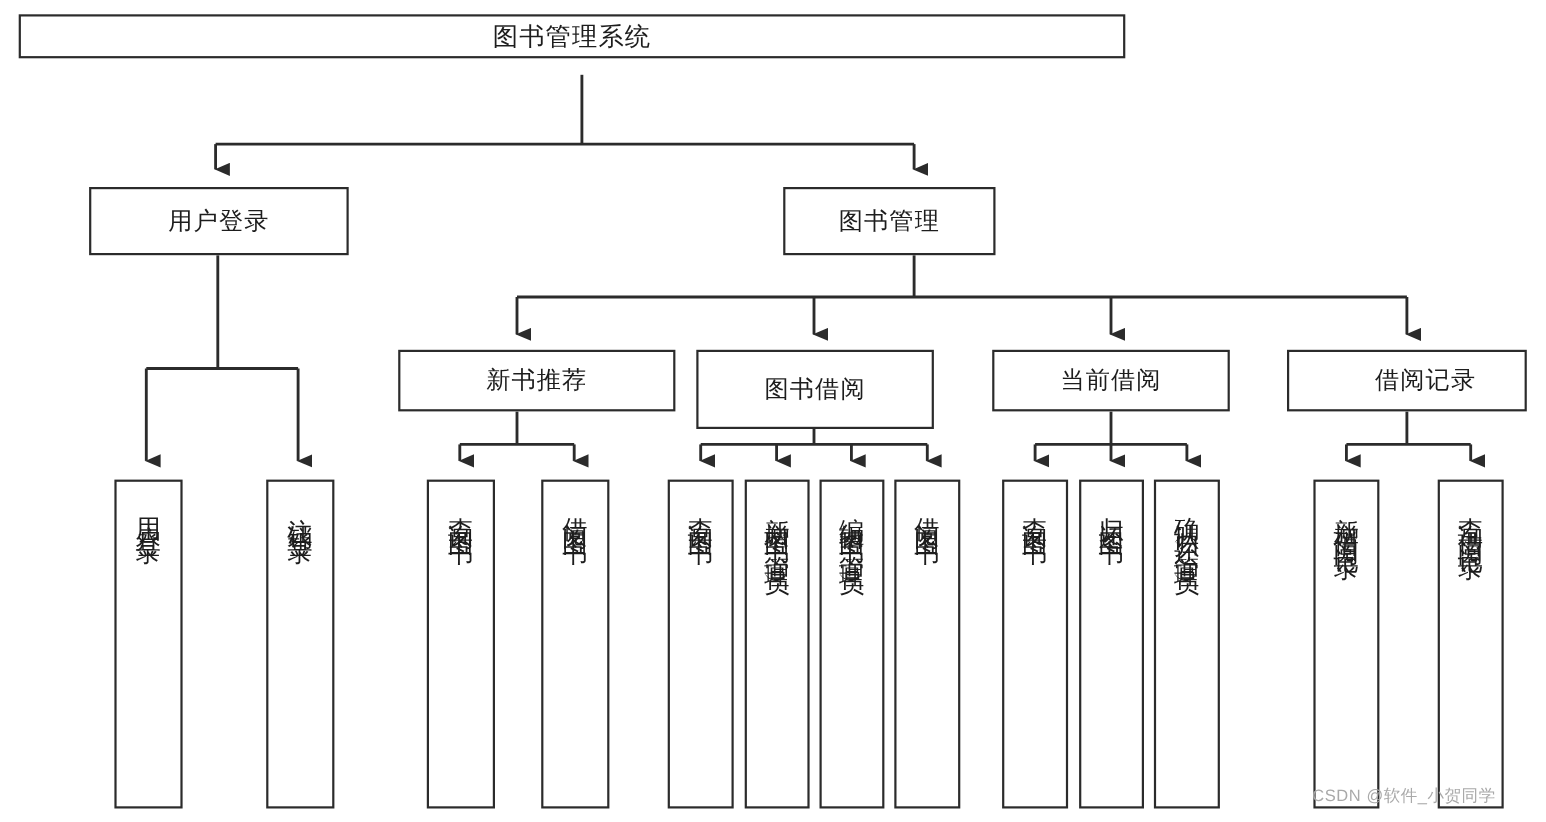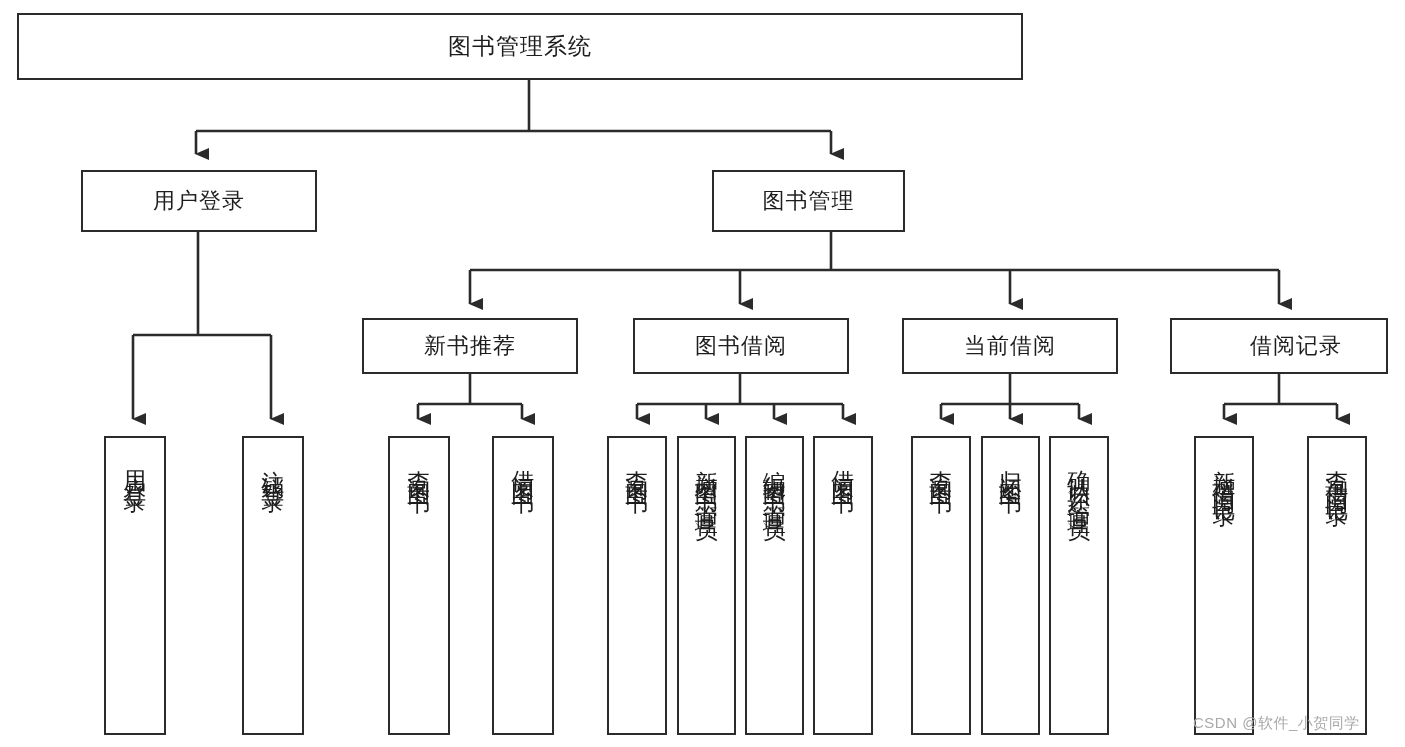--- a/index.html
+++ b/index.html
@@ -68,35 +68,35 @@
       <path d="M1010,404 L1010,419" marker-end="url(#arw)"></path>
       <path d="M1079,404 L1079,419" marker-end="url(#arw)"></path>
 
       <path d="M1279,374 L1279,404"></path>
       <path d="M1224,404 L1337,404"></path>
       <path d="M1224,404 L1224,419" marker-end="url(#arw)"></path>
       <path d="M1337,404 L1337,419" marker-end="url(#arw)"></path>
     </g>
   </svg>
 
-  <div class="node root horiz" style="left:17px;top:13px;width:1006px;height:67px;text-align:center;">
+  <div class="node root horiz" style="left:17px;top:13px;width:1006px;height:40px;text-align:center;">
     <span class="lbl">图书管理系统</span>
   </div>
 
   <div class="node horiz" style="left:81px;top:170px;width:236px;height:62px;">
     <span class="lbl">用户登录</span>
   </div>
   <div class="node horiz" style="left:712px;top:170px;width:193px;height:62px;">
     <span class="lbl">图书管理</span>
   </div>
 
-  <div class="node horiz" style="left:362px;top:318px;width:216px;height:56px;">
+  <div class="node horiz" style="left:362px;top:318px;width:252px;height:56px;">
     <span class="lbl">新书推荐</span>
   </div>
-  <div class="node horiz" style="left:633px;top:318px;width:216px;height:56px;">
+  <div class="node horiz" style="left:633px;top:318px;width:216px;height:72px;">
     <span class="lbl">图书借阅</span>
   </div>
   <div class="node horiz" style="left:902px;top:318px;width:216px;height:56px;">
     <span class="lbl">当前借阅</span>
   </div>
   <div class="node horiz" style="left:1170px;top:318px;width:218px;height:56px;padding-left:34px;">
     <span class="lbl">借阅记录</span>
   </div>
 
   <div class="node vert" style="left:104px;top:436px;width:62px;height:299px;">

